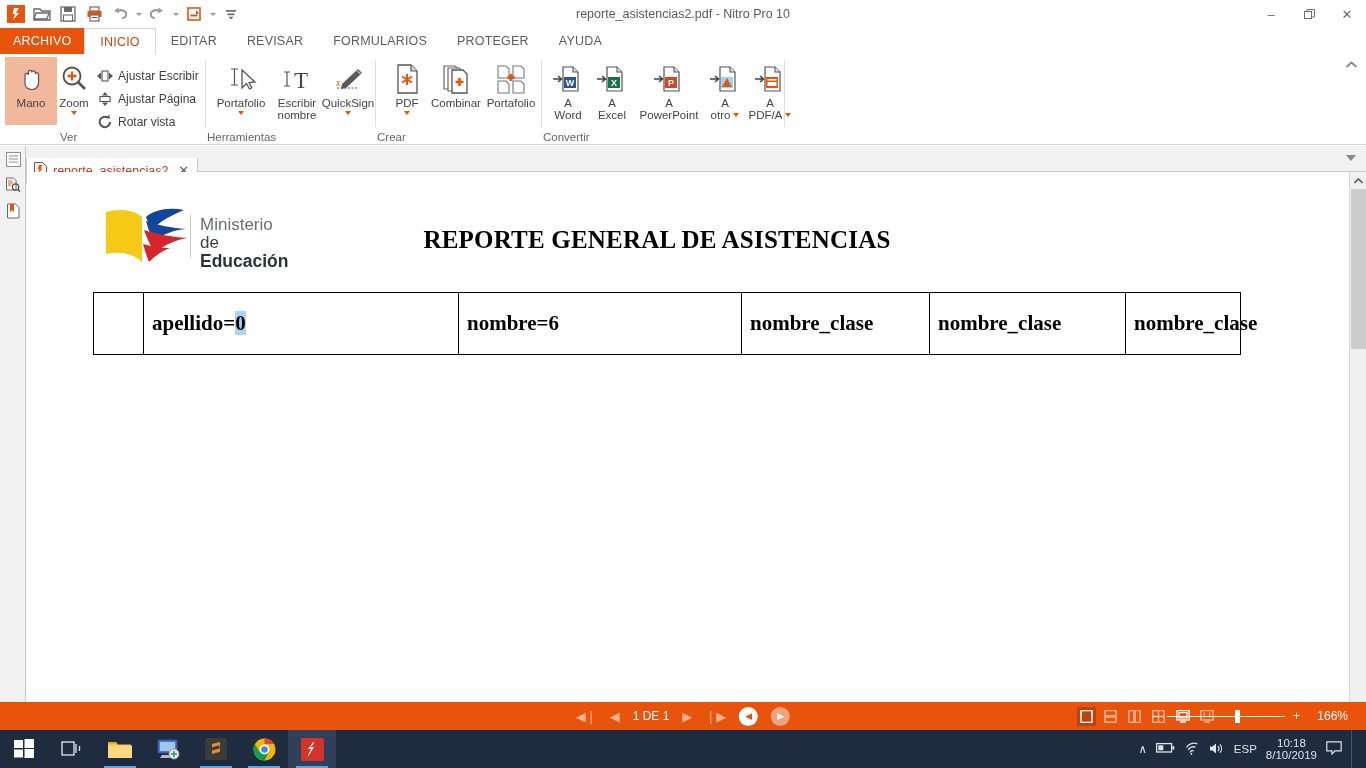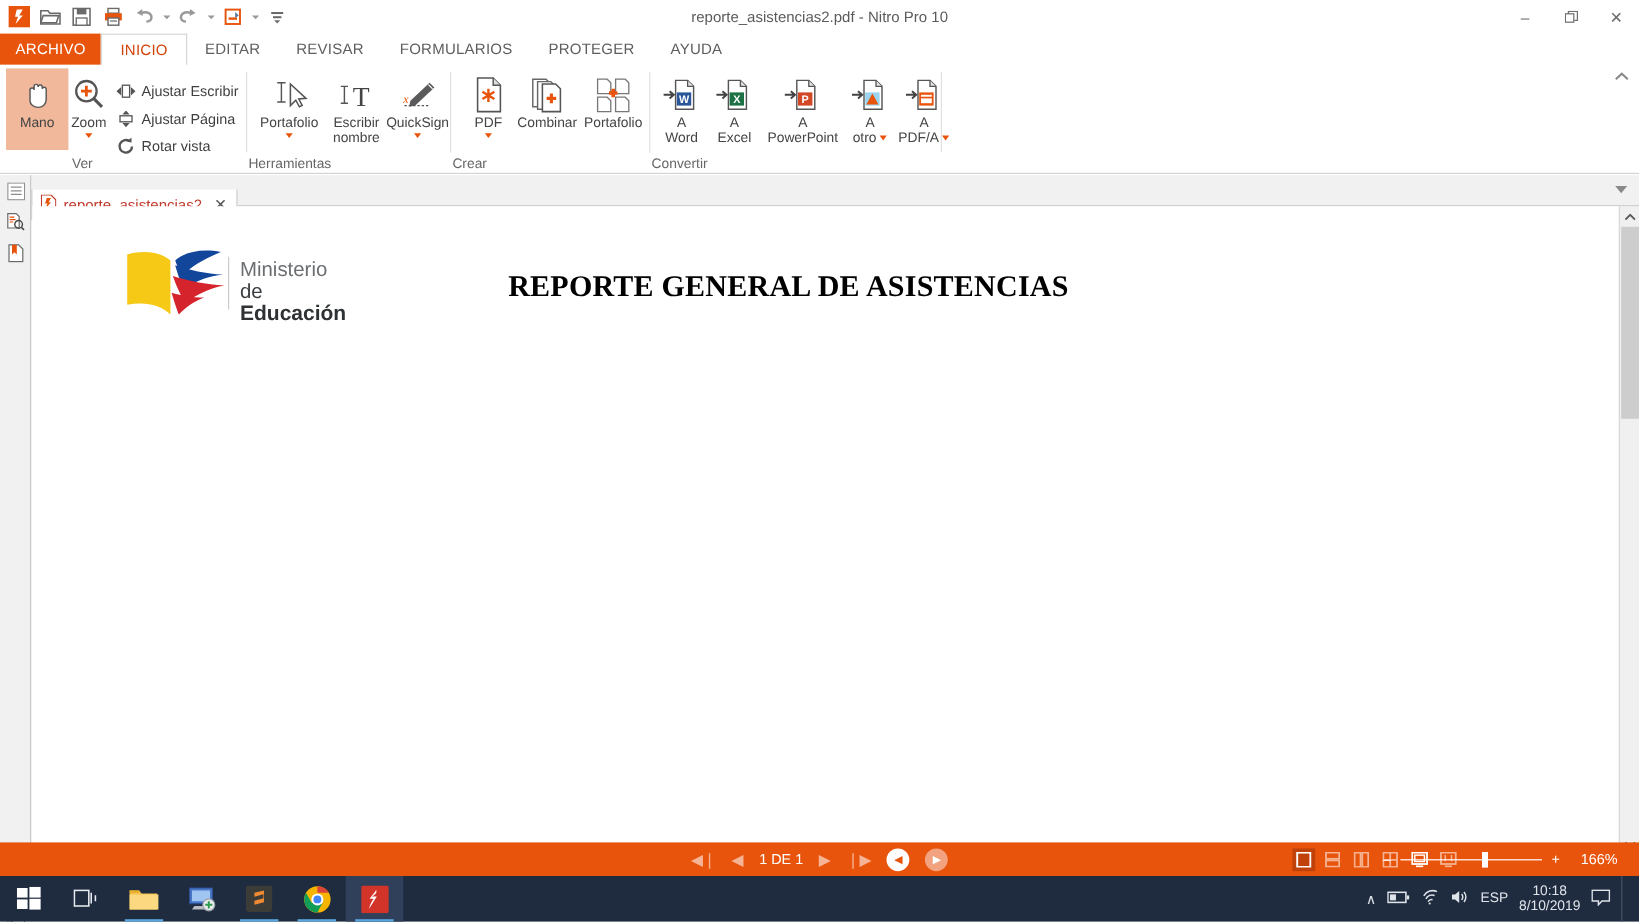--- a/index.html
+++ b/index.html
@@ -550,20 +550,28 @@
     <table id="rtable">
       <colgroup>
         <col style="width:50px">
           <col style="width:315px">
           <col style="width:283px">
         <col style="width:188px">
           <col style="width:196px">
           <col style="width:115px">
       </colgroup>
       <tbody>
+      <tr class="row">
+        <td></td>
+        <td><span>apellido=</span><span class="sel">0</span></td>
+        <td>nombre=6</td>
+        <td>nombre_clase</td>
+        <td>nombre_clase</td>
+        <td class="ovf">nombre_clase</td>
+      </tr>
     </tbody>
       </table>
 
   </div>
 </div>
 
 <div id="vscroll">
   <div class="arr">
     <svg width="9" height="6" viewBox="0 0 9 6">
         <path d="M0.5 5 L4.5 1 L8.5 5" fill="none" stroke="#5a5a5a" stroke-width="1.6"></path>

